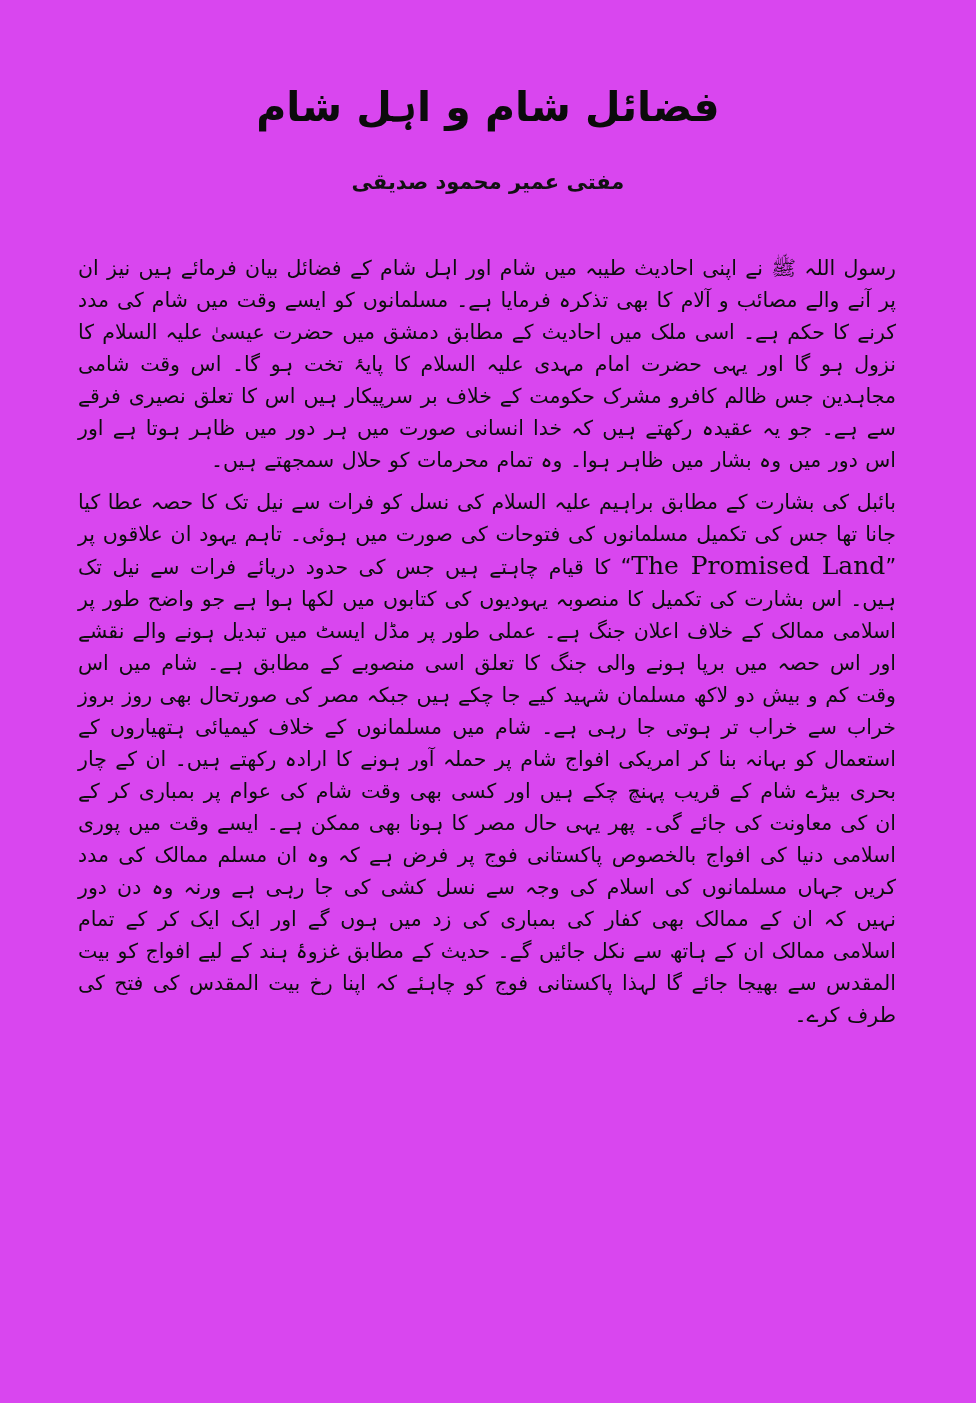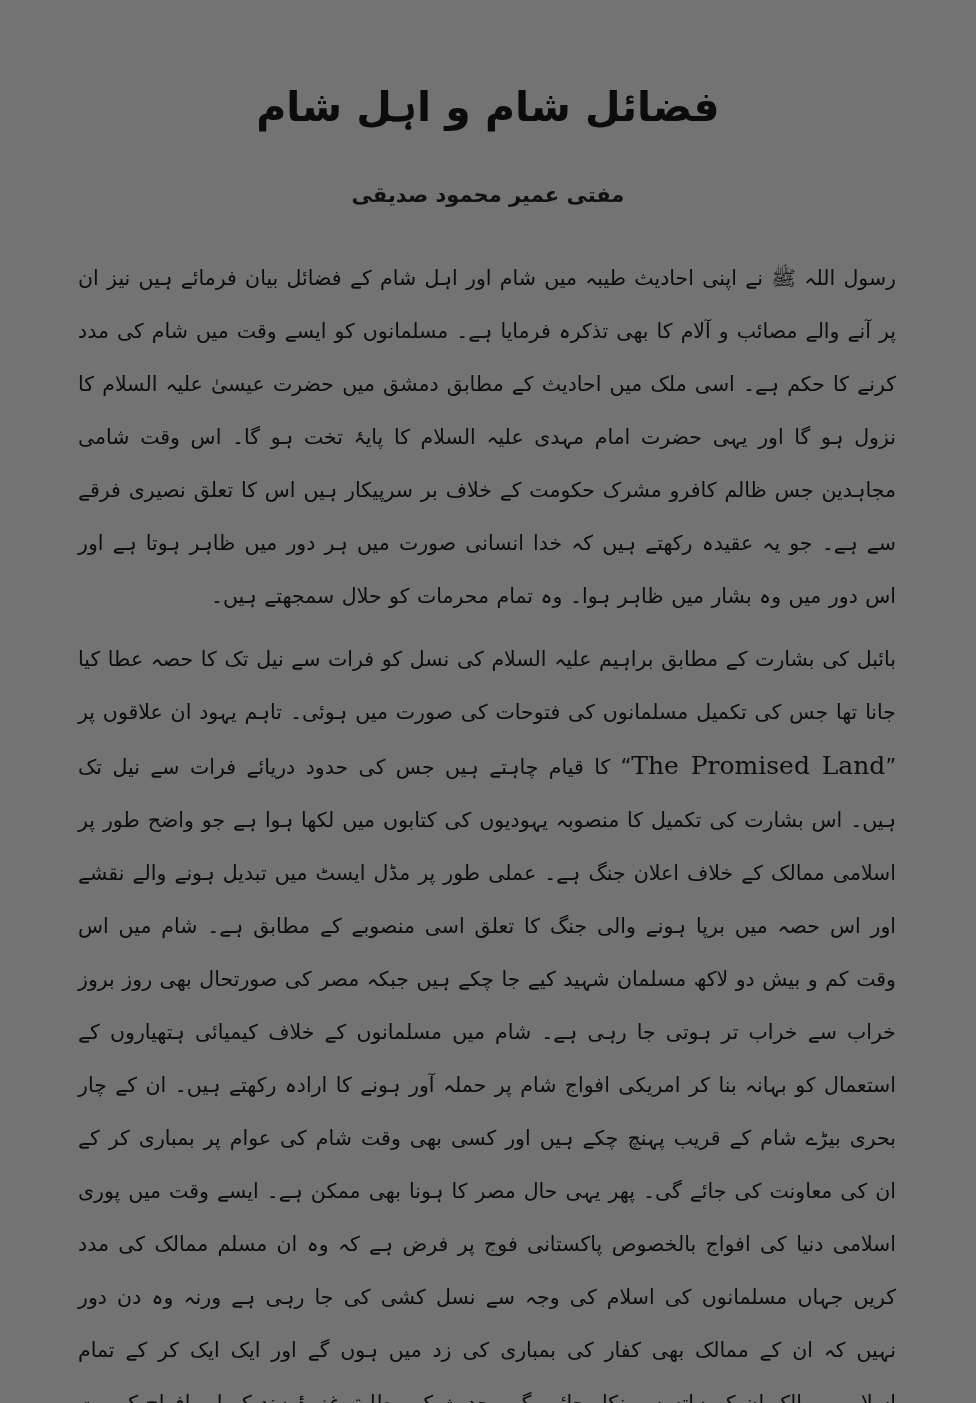--- a/index.html
+++ b/index.html
@@ -10,21 +10,21 @@
   }
 
   body {
     font-family: "DejaVu Sans", sans-serif;
   }
 
   .page {
     position: relative;
     width: 976px;
     height: 1403px;
-    background: #737373;
+    background: #d946ef;
     overflow: hidden;
     box-sizing: border-box;
     margin: 0 auto;
   }
 
   
   .title-block {
     position: absolute;
     top: 78px;
     left: 0;
@@ -39,21 +39,21 @@
     font-weight: 700;
     color: #0b0b0b;
     direction: rtl;
     unicode-bidi: isolate;
     letter-spacing: 0.5px;
     margin: 0;
   }
 
   .doc-author {
     position: absolute;
-    top: 183px;
+    top: 170px;
     left: 0;
     right: 0;
     text-align: center;
     font-family: "DejaVu Sans", "Liberation Sans", sans-serif;
     font-size: 21px;
     font-weight: 600;
     color: #111111;
     direction: rtl;
     unicode-bidi: isolate;
     margin: 0;
@@ -68,21 +68,21 @@
     direction: rtl;
   }
 
   .para {
     direction: rtl;
     unicode-bidi: isolate;
     text-align: justify;
     text-align-last: right;
     font-family: "DejaVu Sans", "Liberation Sans", sans-serif;
     font-size: 20.5px;
-    line-height: 53px;
+    line-height: 32px;
     color: #0d0d0d;
     font-weight: 500;
     margin: 0 0 14px 0;
     word-spacing: 1px;
   }
 
   .latin {
     font-family: "DejaVu Serif", "Liberation Serif", serif;
     font-size: 25px;
     direction: ltr;

